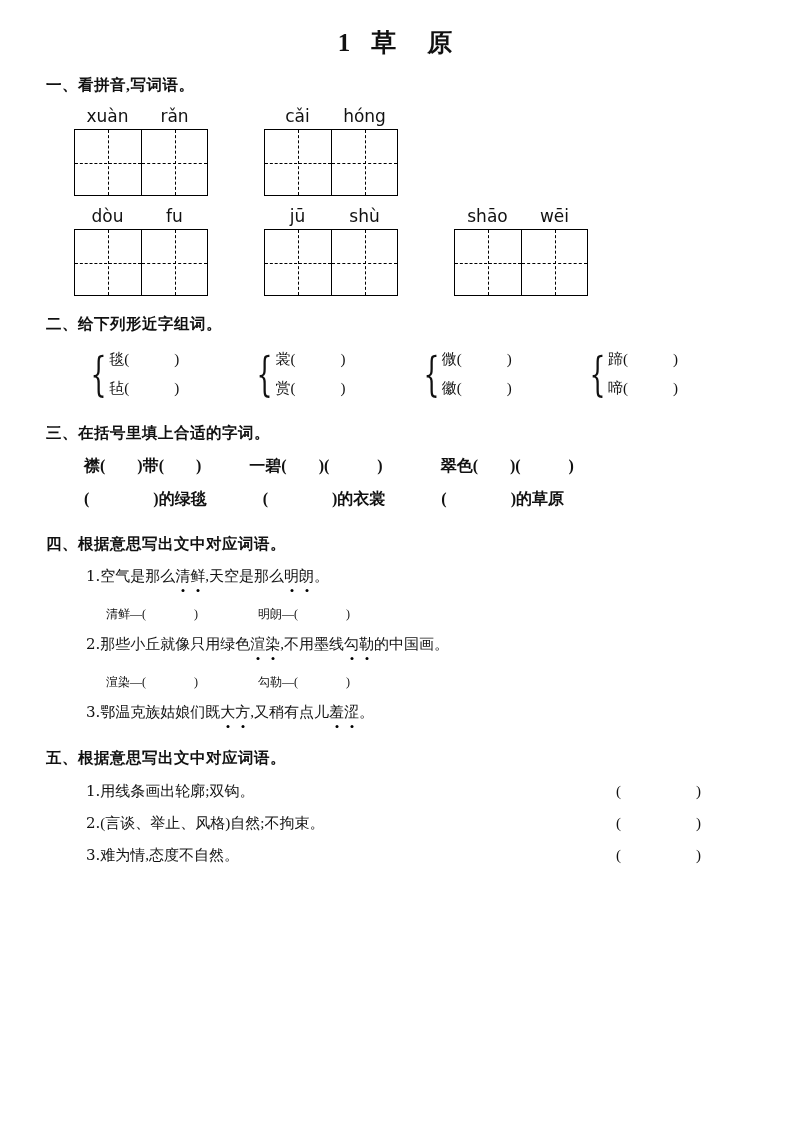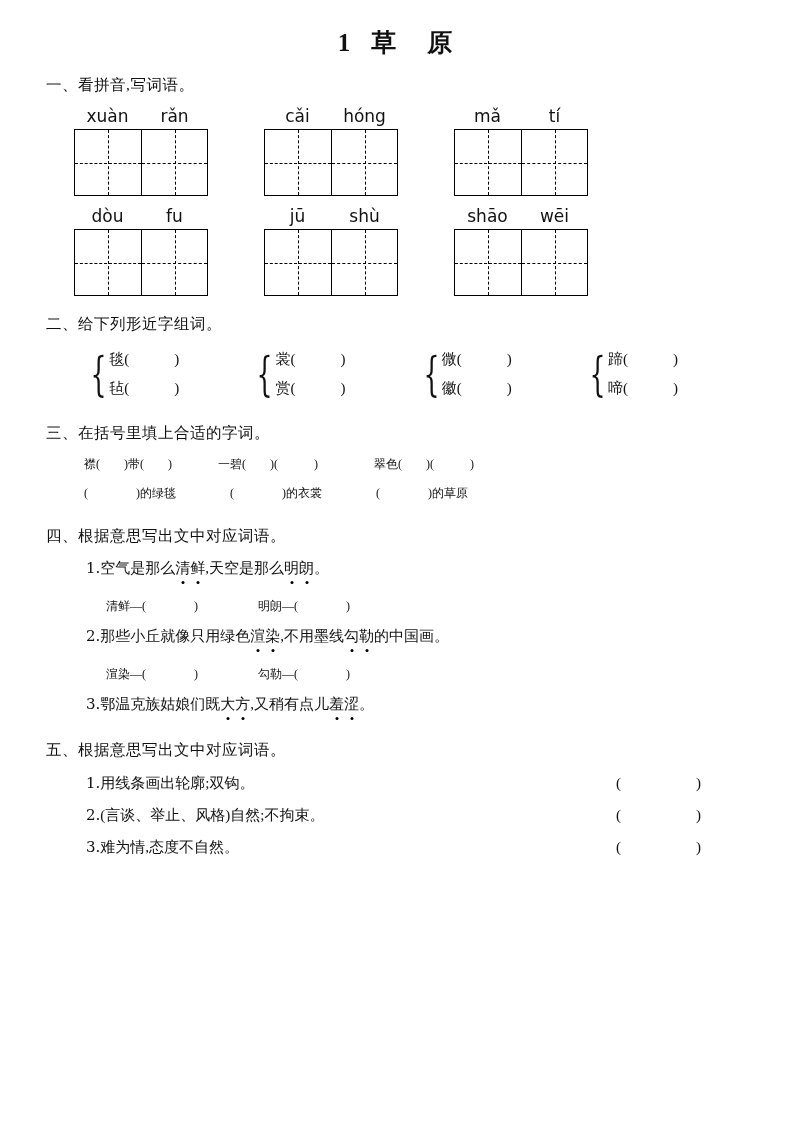--- a/index.html
+++ b/index.html
@@ -27,21 +27,21 @@
     font-size: 25px;
     font-weight: bold;
     letter-spacing: 3px;
     margin: 10px 0 16px 0;
     font-family: "Liberation Serif", "DejaVu Serif", serif;
   }
   .title .num { margin-right: 18px; }
 
   .sec-head {
     font-size: 15.5px;
-    font-weight: normal;
+    font-weight: bold;
     margin: 0 0 6px 2px;
     letter-spacing: 0.5px;
   }
   .sec {
     margin-bottom: 10px;
   }
 
   
   .grid-row {
     display: flex;
@@ -118,24 +118,25 @@
     font-size: 15px;
   }
   .brace-items div {
     height: 29px;
     line-height: 29px;
     white-space: nowrap;
   }
 
   
   .s3-line {
-    font-size: 12px;
+    font-size: 16px;
     padding-left: 40px;
     margin-top: 12px;
     white-space: nowrap;
+    font-weight: bold;
   }
   .s3-line .sp { display: inline-block; }
 
   
   .q-line {
     font-size: 15px;
     padding-left: 42px;
     margin-top: 12px;
     position: relative;
     white-space: nowrap;
@@ -208,30 +209,20 @@
       <div class="grid-block">
         <div class="pinyin">
           <span>cǎi</span>
           <span>hóng</span>
         </div>
         <div class="tian">
           <div class="cell"></div>
           <div class="cell"></div>
         </div>
       </div>
-      <div class="grid-block">
-        <div class="pinyin">
-          <span>mǎ</span>
-          <span>tí</span>
-        </div>
-        <div class="tian">
-          <div class="cell"></div>
-          <div class="cell"></div>
-        </div>
-      </div>
     </div>
 
     <div class="grid-row">
       <div class="grid-block">
         <div class="pinyin">
           <span>dòu</span>
           <span>fu</span>
         </div>
         <div class="tian">
           <div class="cell"></div>

